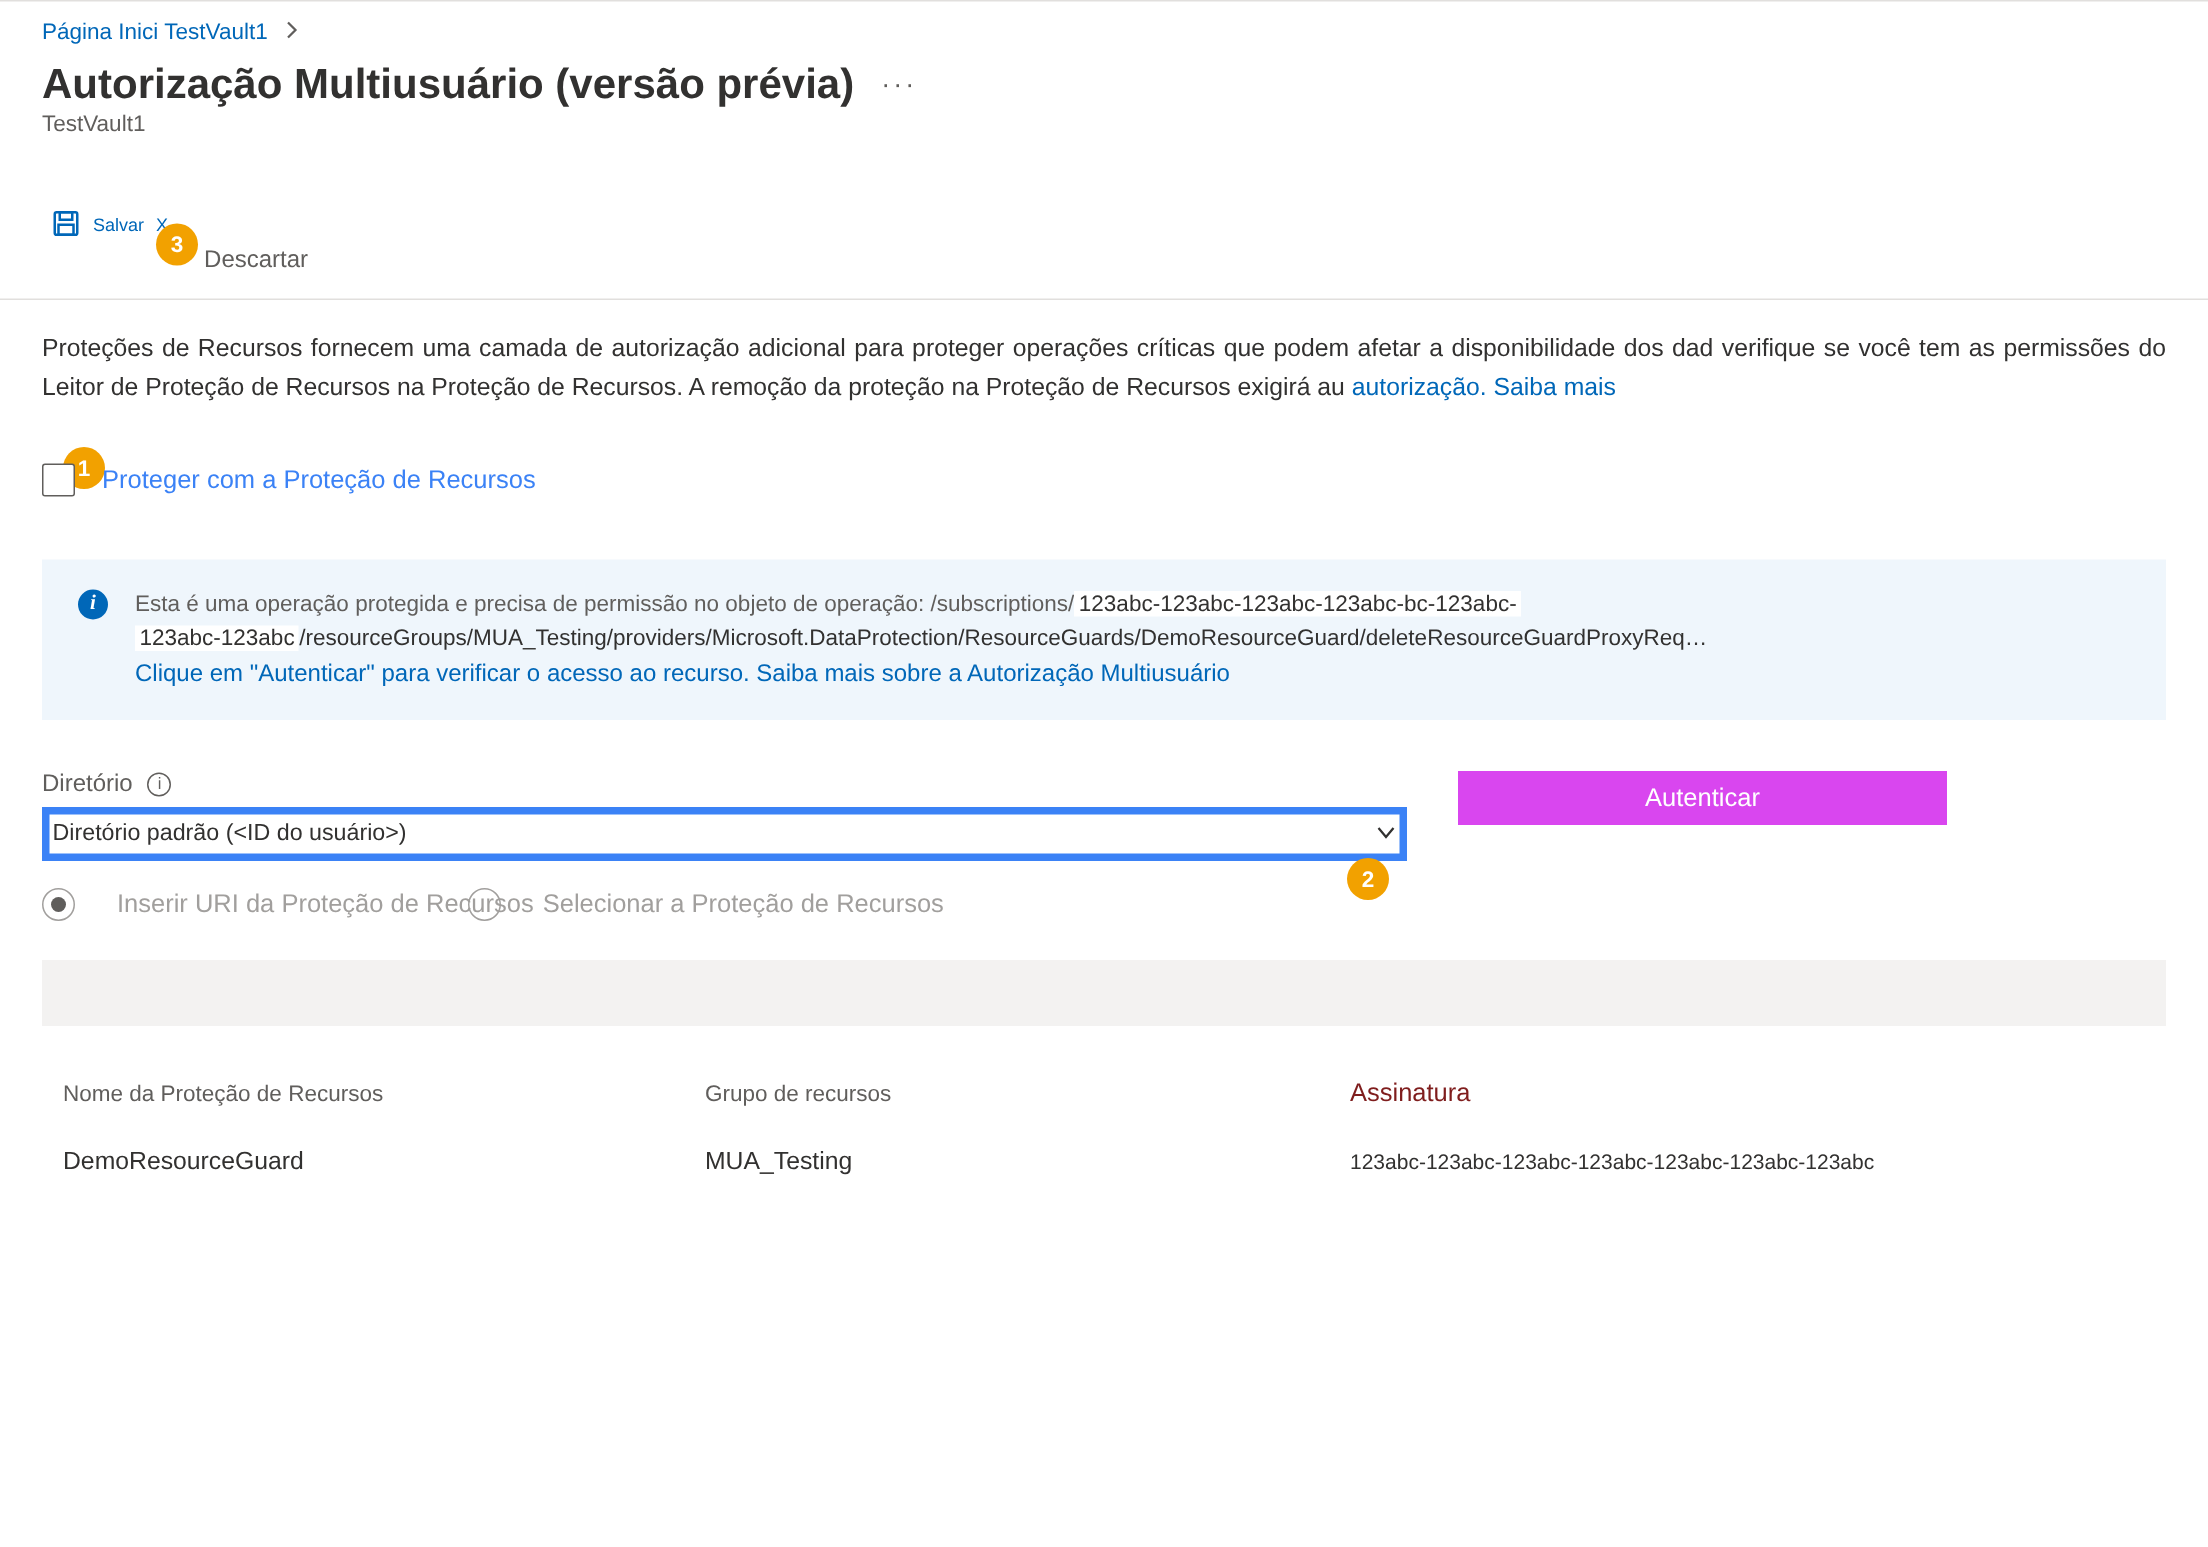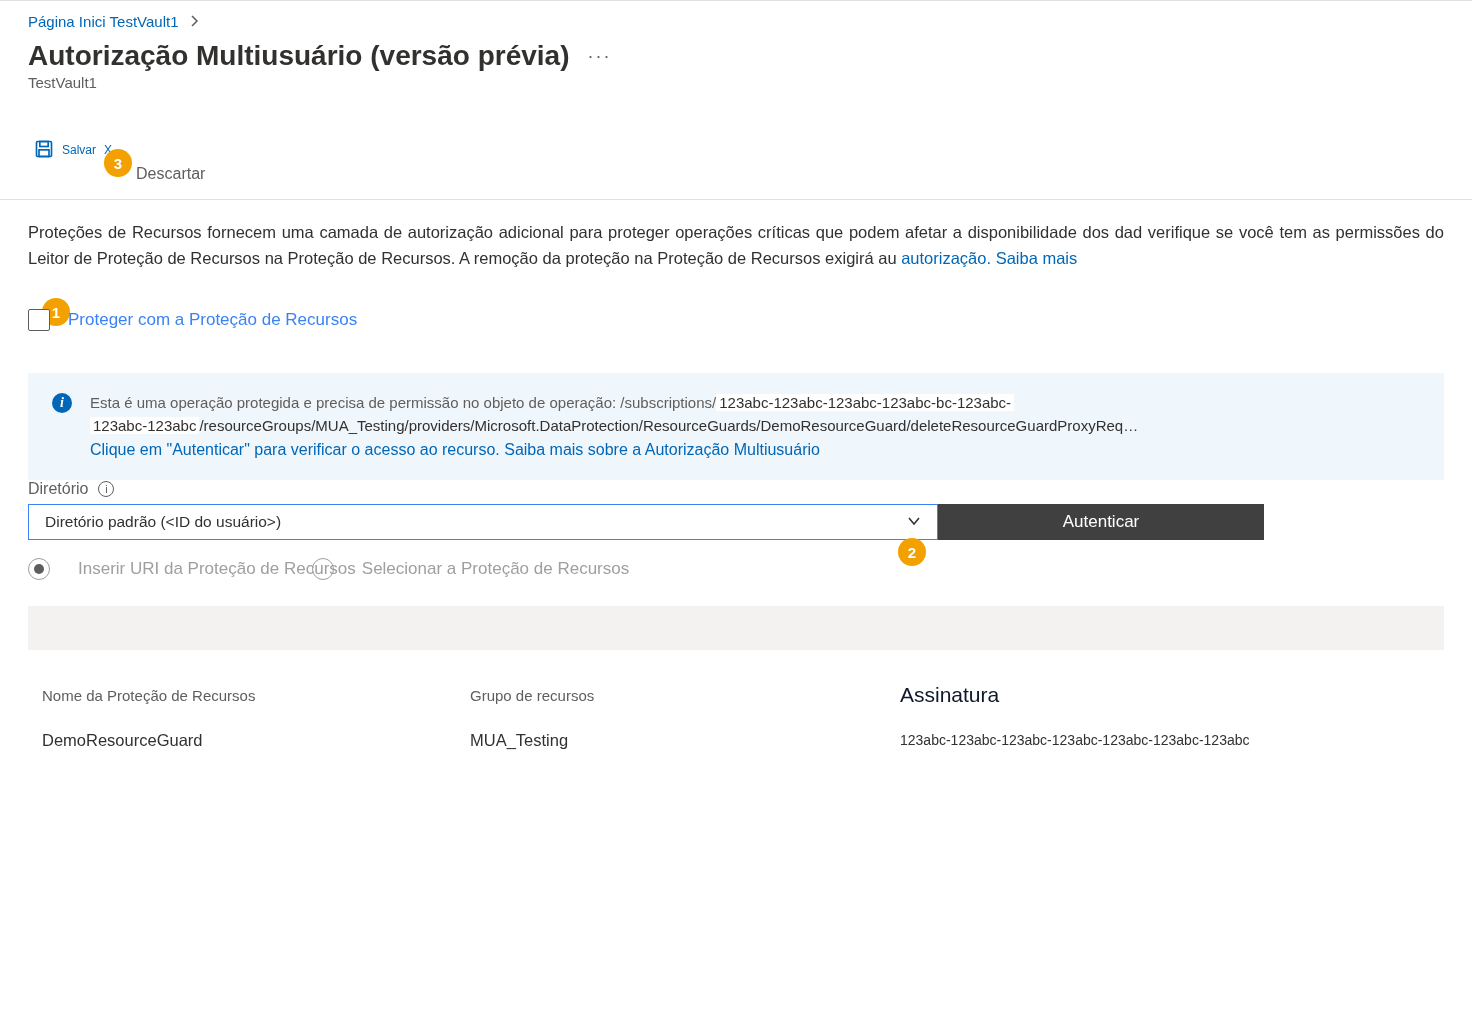--- a/index.html
+++ b/index.html
@@ -94,47 +94,49 @@
     font-size: 14px;
     margin-top: 2px;
   }
   .info-body { color: #605e5c; line-height: 1.55; text-align: justify; overflow: hidden; }
   .info-body .path-part1 { color: #323130; background: #fff; padding: 0 3px; }
   .info-body .path-part2 { color: #323130; }
   .info-body .info-link { color: #0067b8; cursor: pointer; font-size: 16px; }
 
   .form-row {
     display: flex;
-    align-items: flex-end;
+    align-items: flex-start;
+    gap: 34px;
+    margin-top: 34px;
     position: relative;
   }
   .form-col { flex: 0 0 910px; }
   .form-label {
     display: flex; align-items: center; gap: 10px;
     font-size: 16px; color: #605e5c; margin-bottom: 6px;
   }
   .help-icon {
     width: 16px; height: 16px; border: 1px solid #605e5c; border-radius: 8px;
     display: flex; align-items: center; justify-content: center;
     font-size: 11px; color: #605e5c;
   }
   .select {
     width: 100%; height: 36px;
-    border: 1px solid #3b82f6;
+    border: 5px solid #3b82f6;
     display: flex; align-items: center; justify-content: space-between;
-    padding: 0 16px; cursor: pointer;
+    padding: 0 2px; cursor: pointer;
     background: #fff;
   }
   .select .sel-text { font-size: 15.5px; color: #323130; }
   .select .sel-chev { color: #323130; }
 
   .auth-button {
     flex: 0 0 326px;
     height: 36px;
-    background: #404040; color: #fff;
+    background: #d946ef; color: #fff;
     display: flex; align-items: center; justify-content: center;
     font-size: 17px; cursor: pointer;
     border: none;
   }
 
   .radio-row {
     display: flex; align-items: center; gap: 28px;
     margin-top: 18px;
   }
   .radio {
@@ -149,21 +151,21 @@
 
   .list-region { margin-top: 26px; }
   .list-header-bg { height: 44px; background: #f3f2f1; }
   .list-headers, .list-row {
     display: grid;
     grid-template-columns: 428px 430px 1fr;
     padding: 0 14px;
     align-items: center;
   }
   .list-headers { margin-top: 20px; height: 50px; font-size: 15px; color: #605e5c; }
-  .list-headers .col3 { font-size: 21px; color: #0f172a; }
+  .list-headers .col3 { font-size: 17px; color: #7f1d1d; }
   .list-row { height: 40px; font-size: 16.5px; color: #323130; }
   .list-row .col3 { font-size: 14px; color: #323130; }
 </style>
 </head>
 <body>
 
 <div class="page">
 
   <div class="breadcrumb">
     <a href="#">Página Inici</a>

